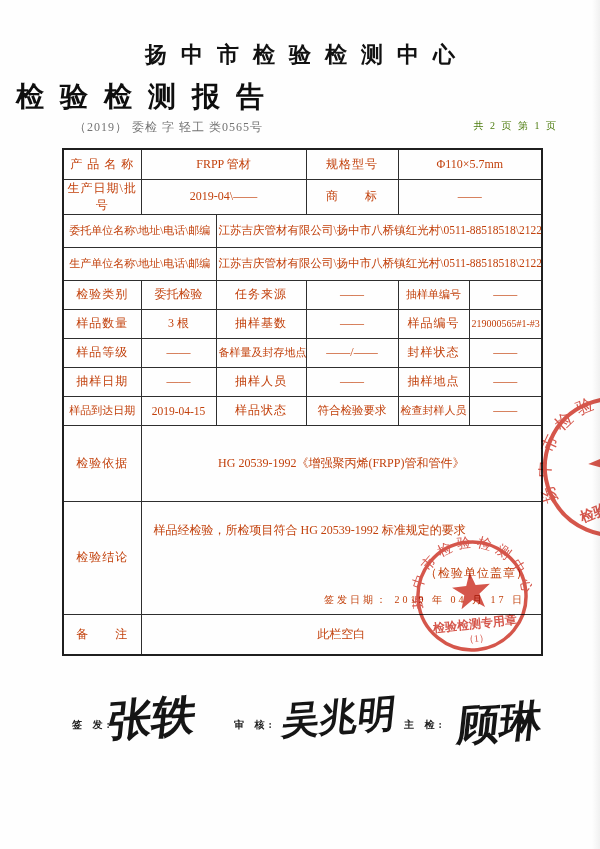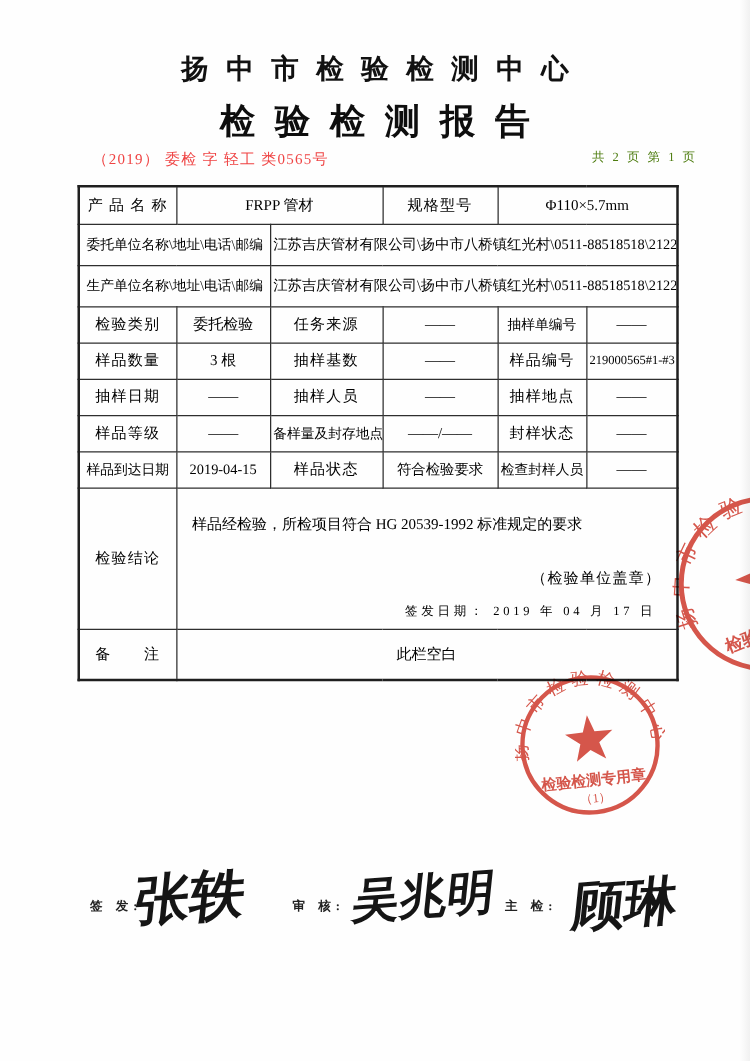--- a/index.html
+++ b/index.html
@@ -12,32 +12,32 @@
     color:#1d1d1d;
   }
   .abs{position:absolute;}
   
   .org-title{
     top:40px;left:0;width:600px;text-align:center;
     font-size:22px;font-weight:bold;letter-spacing:14px;text-indent:14px;
     color:#111;
   }
   .report-title{
-    top:78px;left:0;width:600px;text-align:center;
+    top:78px;left:0;width:600px;text-align:left;
     font-size:28px;font-weight:bold;letter-spacing:16px;text-indent:16px;
     color:#0e0e0e;
   }
-  .report-no{top:119px;left:74px;font-size:12px;letter-spacing:1px;color:#ef4444;}
+  .report-no{top:119px;left:74px;font-size:12px;letter-spacing:1px;color:#737373;}
   .page-info{top:119px;right:42px;font-size:10px;letter-spacing:2px;color:#4d7c0f;}
   
   table.info{
     position:absolute;top:148px;left:62px;
     width:479px;border-collapse:collapse;table-layout:fixed;
     border:2px solid #1f1f1f;
-    font-size:12px;color:#000000;
+    font-size:12px;color:#c2410c;
   }
   table.info td{
     border:1px solid #2e2e2e;
     text-align:center;vertical-align:middle;
     padding:0 2px;overflow:hidden;
   }
   td.lab{letter-spacing:1px;}
   td.left{text-align:left;padding-left:10px;}
   td.nowrap{white-space:nowrap;}
   .small-lab{font-size:11px;letter-spacing:0;}
@@ -84,20 +84,26 @@
       <col style="width:71px">
       <col style="width:73px">
   </colgroup>
   <tbody>
       <tr style="height:30px">
     <td class="lab">产 品 名 称</td>
     <td colspan="2">FRPP 管材</td>
     <td class="lab">规格型号</td>
     <td colspan="2">Φ110×5.7mm</td>
   </tr>
+  <tr style="height:29px">
+    <td class="lab">生产日期\批号</td>
+    <td colspan="2">2019-04\——</td>
+    <td class="lab">商　　标</td>
+    <td colspan="2">——</td>
+  </tr>
   <tr style="height:33px">
     <td colspan="2" class="small-lab nowrap">委托单位名称\地址\电话\邮编</td>
     <td colspan="4" class="left small-val nowrap">江苏吉庆管材有限公司\扬中市八桥镇红光村\0511-88518518\212217</td>
   </tr>
   <tr style="height:33px">
     <td colspan="2" class="small-lab nowrap">生产单位名称\地址\电话\邮编</td>
     <td colspan="4" class="left small-val nowrap">江苏吉庆管材有限公司\扬中市八桥镇红光村\0511-88518518\212217</td>
   </tr>
   <tr style="height:29px">
     <td class="lab">检验类别</td>
@@ -109,42 +115,46 @@
   </tr>
   <tr style="height:29px">
     <td class="lab">样品数量</td>
     <td>3 根</td>
     <td class="lab">抽样基数</td>
     <td>——</td>
     <td class="lab">样品编号</td>
     <td class="tiny nowrap">219000565#1-#3</td>
   </tr>
   <tr style="height:29px">
-    <td class="lab">抽样日期</td>
-    <td>——</td>
-    <td class="lab">抽样人员</td>
-    <td>——</td>
-    <td class="lab">抽样地点</td>
-    <td>——</td>
-  </tr>
-  <tr style="height:29px">
     <td class="lab">样品等级</td>
     <td>——</td>
     <td class="small-lab nowrap">备样量及封存地点</td>
     <td>——/——</td>
     <td class="lab">封样状态</td>
+    <td>——</td>
+  </tr>
+  <tr style="height:29px">
+    <td class="lab">抽样日期</td>
+    <td>——</td>
+    <td class="lab">抽样人员</td>
+    <td>——</td>
+    <td class="lab">抽样地点</td>
     <td>——</td>
   </tr>
   <tr style="height:29px">
     <td class="small-lab nowrap">样品到达日期</td>
     <td class="small-val nowrap">2019-04-15</td>
     <td class="lab">样品状态</td>
     <td class="small-val nowrap">符合检验要求</td>
     <td class="small-lab nowrap">检查封样人员</td>
     <td>——</td>
+  </tr>
+  <tr style="height:76px">
+    <td class="lab">检验依据</td>
+    <td colspan="5" class="left">HG 20539-1992《增强聚丙烯(FRPP)管和管件》</td>
   </tr>
   <tr style="height:113px">
     <td class="lab">检验结论</td>
     <td colspan="5" class="concl">
       <div class="concl-text">样品经检验，所检项目符合 HG 20539-1992 标准规定的要求</div>
       <div class="seal-note">（检验单位盖章）</div>
       <div class="issue-date">签发日期：  2019 年 04 月 17 日</div>
     </td>
   </tr>
   <tr style="height:41px">

